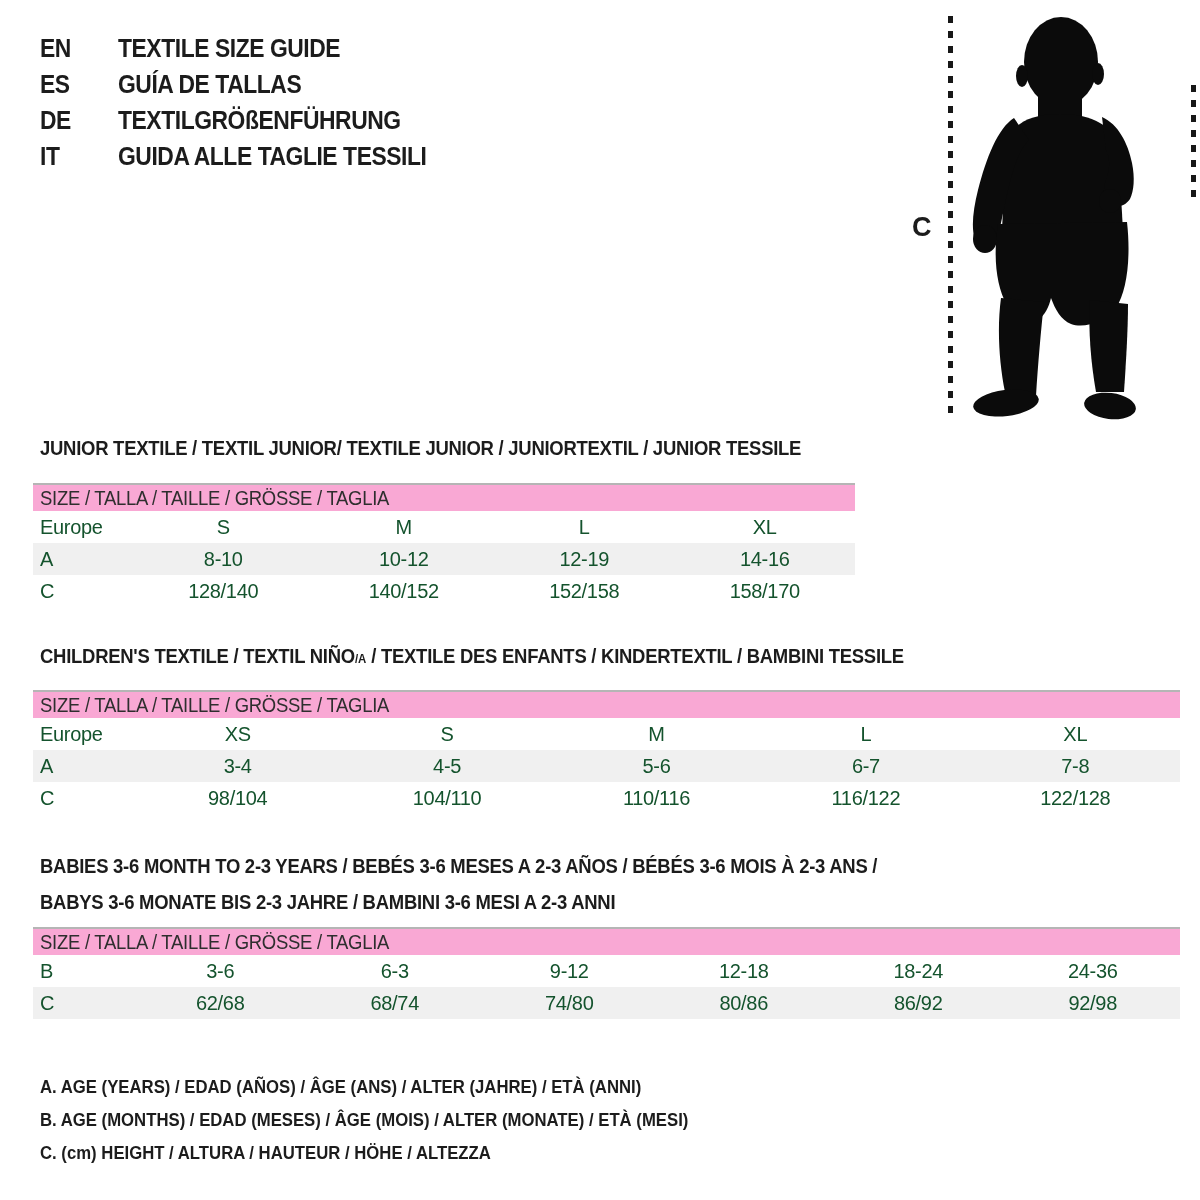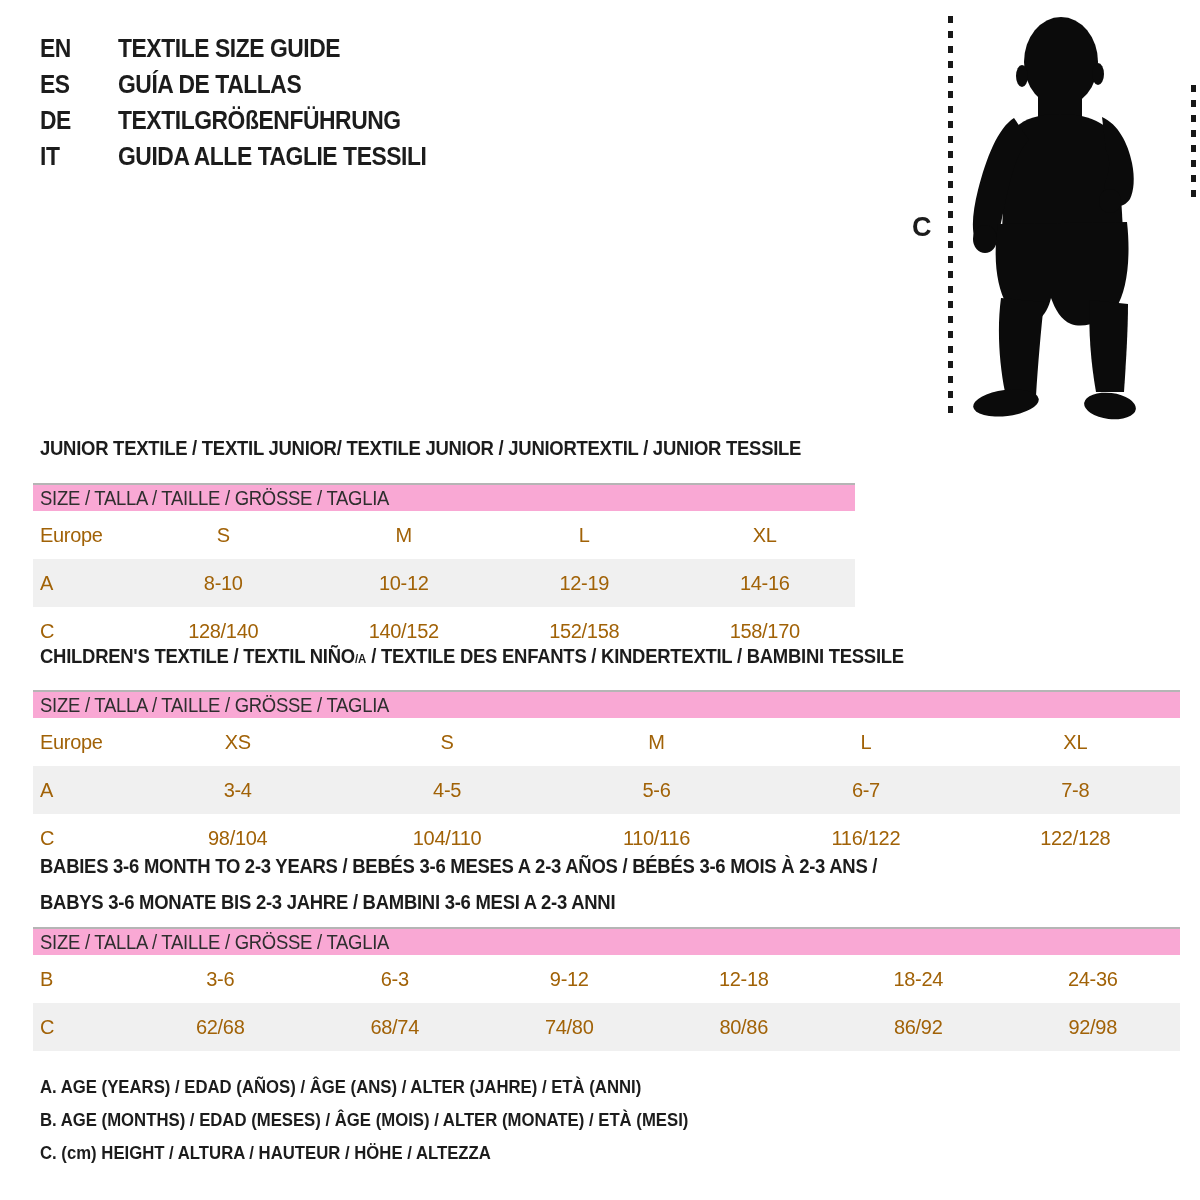--- a/index.html
+++ b/index.html
@@ -23,21 +23,21 @@
   .section-title{font-weight:bold;font-size:21px;letter-spacing:-.3px;line-height:36px;white-space:nowrap;}
   .sub-small{font-size:13px;letter-spacing:0;}
 
   
   .size-table{position:absolute;}
   .thead{
     background:#f9a8d4;border-top:2px solid #b5b5b5;height:26px;
     display:flex;align-items:center;padding-left:7px;
     font-size:21px;color:#2e2e2e;letter-spacing:-.3px;
   }
-  .trow{display:grid;height:48px;align-items:center;font-size:20px;letter-spacing:-.3px;color:#a16207;}
+  .trow{display:grid;height:32px;align-items:center;font-size:20px;letter-spacing:-.3px;color:#14532d;}
   .trow.alt{background:#f0f0f0;}
   .cols4{grid-template-columns:100px repeat(4,1fr);}
   .cols5{grid-template-columns:100px repeat(5,1fr);}
   .cols6{grid-template-columns:100px repeat(6,1fr);}
   .trow>span{text-align:center;}
   .trow>span.rowlabel{text-align:left;padding-left:7px;}
 
   
   .note-line{font-weight:bold;font-size:19px;line-height:33px;white-space:nowrap;}
 </style>

